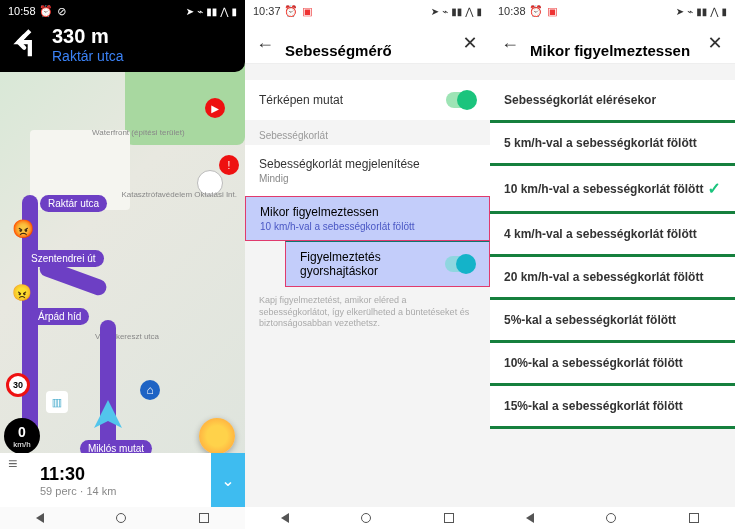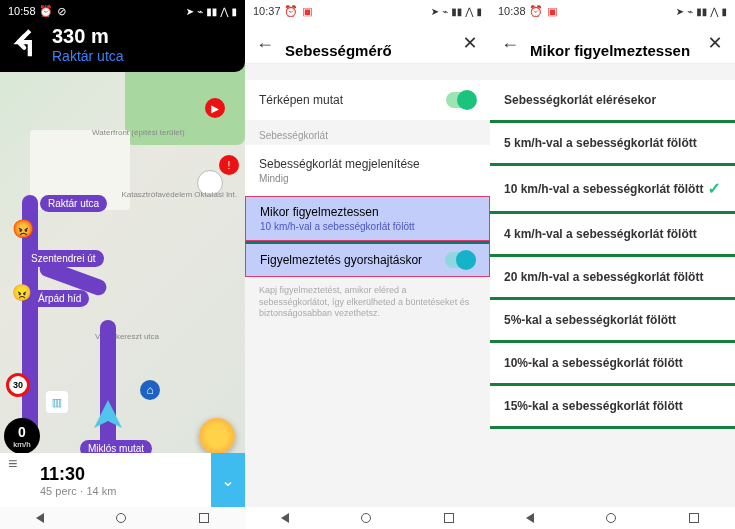--- a/index.html
+++ b/index.html
@@ -21,21 +21,21 @@
   .nav-arrow { width: 34px; height: 34px; }
   .nav-dist { font-size: 20px; font-weight: 700; }
   .nav-street { font-size: 14px; color: #3b82f6; }
   .route { position: absolute; width: 16px; background: #6d3fc4; }
   .route1 { left: 22px; top: 195px; height: 250px; border-radius: 8px; }
   .route2 { left: 38px; top: 270px; width: 70px; height: 16px; transform: rotate(20deg); border-radius: 8px; }
   .route3 { left: 100px; top: 320px; height: 140px; border-radius: 8px; }
   .pill { position: absolute; background: #6d3fc4; color: #fff; font-size: 10px; padding: 3px 8px; border-radius: 10px; white-space: nowrap; }
   .pill.raktar { top: 195px; left: 40px; }
   .pill.szentendrei { top: 250px; left: 15px; margin-left: 8px; }
-  .pill.arpad { top: 290px; left: 30px; }
+  .pill.arpad { top: 308px; left: 30px; }
   .pill.miklos { top: 440px; left: 80px; }
   .arrow-marker { position: absolute; top: 400px; left: 94px; width: 28px; height: 28px; background: #52c5ec; clip-path: polygon(50% 0, 100% 100%, 50% 75%, 0 100%); }
   .emoji1 { position: absolute; top: 218px; left: 12px; font-size: 18px; }
   .emoji2 { position: absolute; top: 283px; left: 12px; font-size: 16px; }
   .home-ic { position: absolute; top: 380px; left: 140px; width: 20px; height: 20px; background: #1e63c4; border-radius: 50%; display:flex; align-items:center; justify-content:center; color:#fff; font-size:12px;}
   .report-btn { position: absolute; bottom: 75px; right: 10px; width: 36px; height: 36px; background: radial-gradient(circle, #ffd24a 40%, #ff9a3a 100%); border-radius: 50%; box-shadow: 0 2px 6px rgba(0,0,0,0.3); }
   .speed-ic { position: absolute; bottom: 132px; left: 6px; width: 24px; height: 24px; background: #fff; border: 3px solid #e11; border-radius: 50%; display:flex; align-items:center; justify-content:center; font-size:9px; font-weight:700;}
   .cur-speed { position: absolute; bottom: 75px; left: 4px; width: 36px; height: 36px; background: #000; color: #fff; border-radius: 50%; display: flex; flex-direction: column; align-items: center; justify-content: center; font-size: 8px; }
   .cur-speed .n { font-size: 14px; font-weight: 700; }
   .red-pin { position: absolute; width: 20px; height: 20px; background: #e11; border-radius: 50%; display:flex; align-items:center; justify-content:center; color:#fff; font-size:10px;}
@@ -55,21 +55,21 @@
   .hamb { position:absolute; bottom:34px; left:8px; width:20px; font-size:16px; color:#666;}
 
   
   .phone2, .phone3 { background: #f4f4f4; }
   .app-header { height: 42px; background: #fff; display: flex; align-items: center; padding: 0 10px; gap: 10px; border-bottom: 1px solid #eee; }
   .back-btn, .close-btn { width: 20px; height: 20px; display: flex; align-items: center; justify-content: center; color: #333; font-size: 18px; }
   .app-title { font-size: 15px; font-weight: 700; flex: 1; margin-top: 16px; }
 
   .section { background: #fff; }
   .row { display: flex; align-items: center; padding: 12px 14px; font-size: 12px; color: #333; min-height: 40px; }
-  .row + .row, .row-outlined + .row-outlined { border-top: 3px solid #0f766e; }
+  .row + .row, .row-outlined + .row-outlined { border-top: 1px solid #0f766e; margin-left: 40px; }
   .row-label { flex: 1; }
   .row-sub { font-size: 10px; color: #888; margin-top: 2px; display:block;}
   .section-header { padding: 10px 14px 4px; font-size: 10px; color: #999; }
   .toggle { width: 30px; height: 16px; border-radius: 8px; position: relative; }
   .toggle.on { background: #9de4b5; }
   .toggle.on::after { content: ''; position: absolute; right: -1px; top: -2px; width: 20px; height: 20px; background: #1bc47d; border-radius: 50%; }
   .toggle.on.blue { background: #8fd6e0; }
   .toggle.on.blue::after { background: #14b3c9; }
 
   .row-outlined { border: 1px solid #e03a6d; background: #c3cdfa; padding: 8px 14px; display:flex; align-items:center;}
@@ -153,21 +153,21 @@
     <span class="n">0</span>
     <span>km/h</span>
   </div>
   <div class="report-btn"></div>
 
   <div class="bottom-bar">
     <div class="hamb">≡</div>
     <div>
       <div class="eta-time">11:30</div>
       <div class="eta-sub">
-        <span>45 perc</span> · <span>14 km</span>
+        <span>59 perc</span> · <span>14 km</span>
       </div>
     </div>
     <span class="snd-ic">🔊</span>
   </div>
   <div class="blue-sq">⌄</div>
 
   <div class="navbar">
     <div class="nav-tri"></div>
     <div class="nav-circ"></div>
     <div class="nav-sq"></div>

